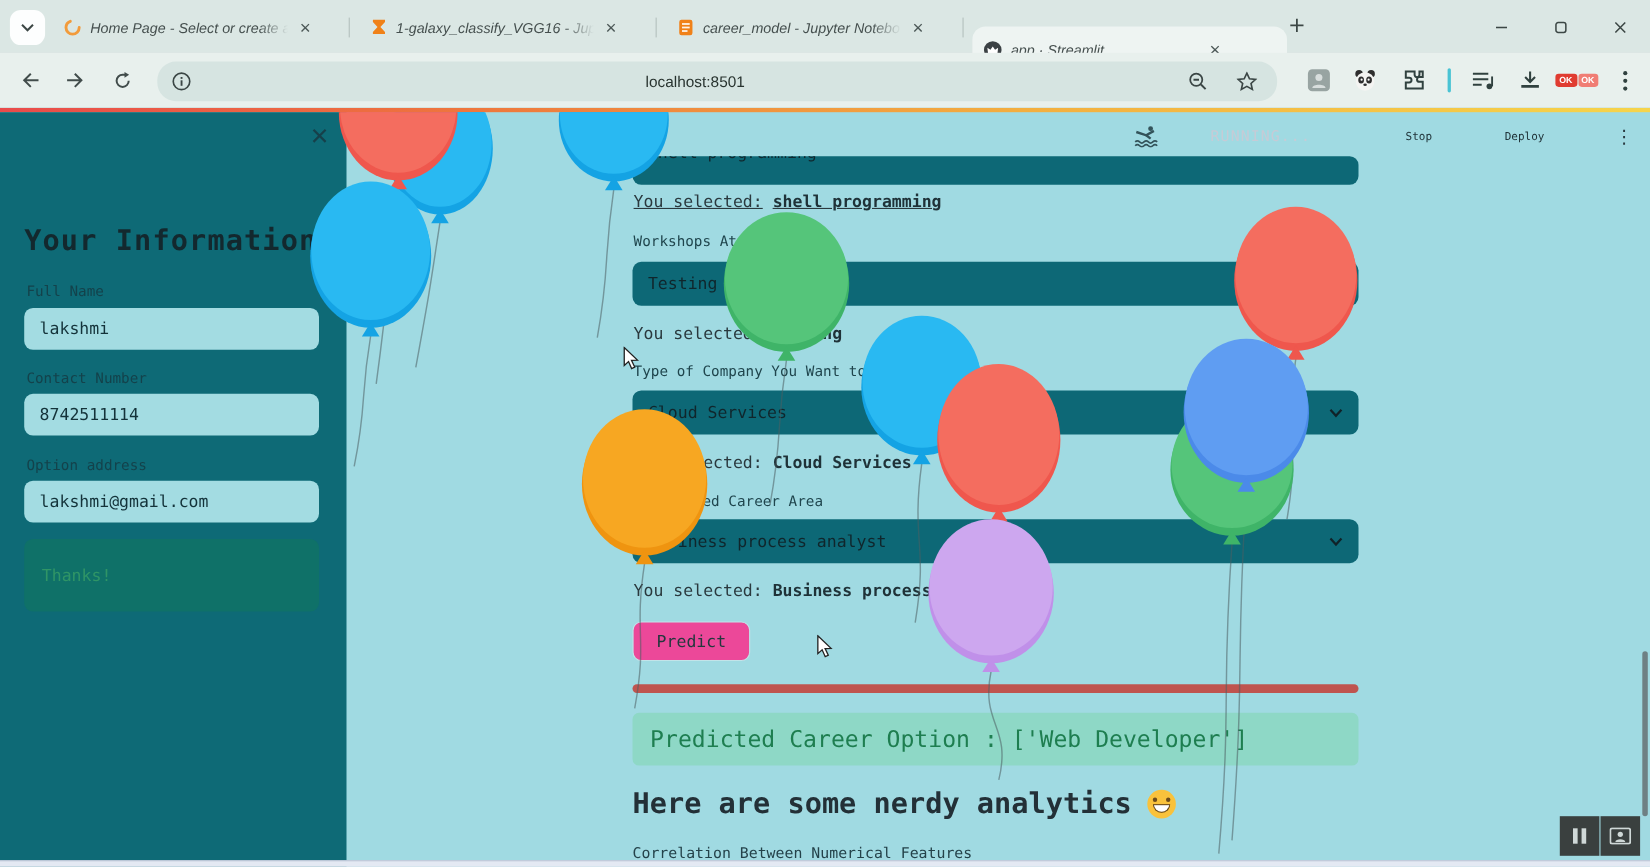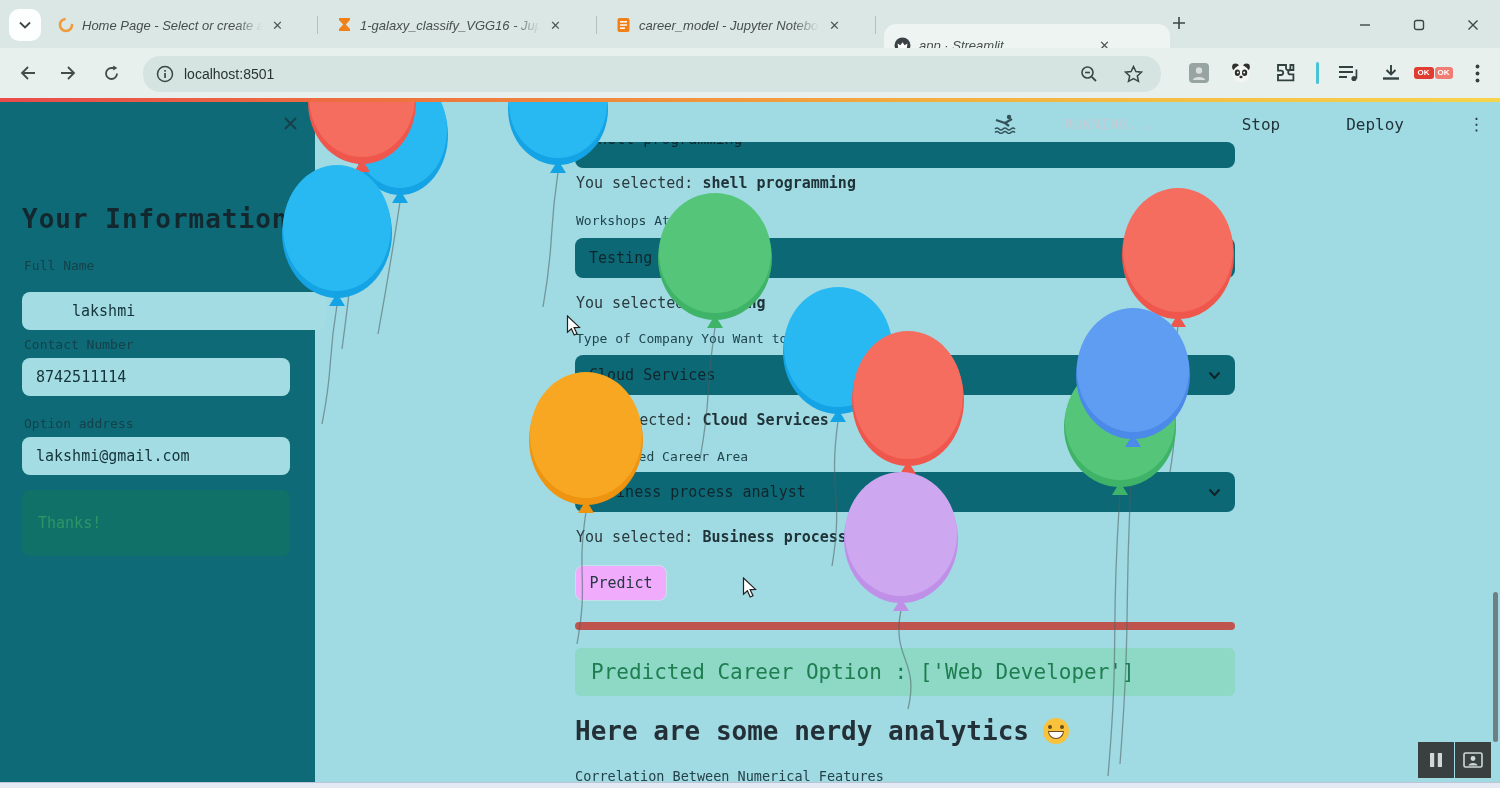--- a/index.html
+++ b/index.html
@@ -8,48 +8,48 @@
   .tabstrip{position:absolute;left:0;top:0;width:1500px;height:48px;background:#dbe7e4;}
   .tabsearch{position:absolute;left:9px;top:9px;width:32px;height:32px;border-radius:10px;background:#fdfefe;display:flex;align-items:center;justify-content:center;color:#3c4745;font-size:13px;}
   .tab{position:absolute;top:8px;height:34px;display:flex;align-items:center;padding:0 10px;color:#454f4e;font-size:13px;white-space:nowrap;overflow:hidden;}
   .tab .title{max-width:180px;overflow:hidden;margin:0 8px;flex:1 1 auto;-webkit-mask-image:linear-gradient(90deg,#000 85%,transparent);mask-image:linear-gradient(90deg,#000 85%,transparent);font-style:italic;}
   .tab .x{color:#4c5857;font-size:13px;margin-left:2px;}
   .tab.active{background:#eef4f2;border-radius:12px 12px 0 0;top:24px;height:42px;}
   .tabsep{position:absolute;top:16px;width:1px;height:18px;background:#b4c0bd;}
   .winbtn{position:absolute;top:14px;width:22px;height:22px;display:flex;align-items:center;justify-content:center;color:#3c4745;}
   .toolbar{position:absolute;left:0;top:48px;width:1500px;height:50px;background:#e8f0ed;}
   .navbtn{position:absolute;top:11px;width:28px;height:28px;display:flex;align-items:center;justify-content:center;color:#414c4b;}
-  .addr{position:absolute;left:143px;top:8px;width:1018px;height:36px;border-radius:17px;background:#d6e4e1;display:flex;align-items:center;}
+  .addr{position:absolute;left:143px;top:8px;width:1018px;height:36px;border-radius:17px;background:#d6e4e1;display:flex;align-items:center;text-align:center;}
   .addr .url{font-size:14px;color:#28332f;margin-left:10px;flex:1;}
   .exticon{position:absolute;top:12px;width:26px;height:26px;display:flex;align-items:center;justify-content:center;}
   
   .app{position:absolute;left:0;top:98px;width:1500px;height:690px;background:#a0dae2;overflow:hidden;font-family:"DejaVu Sans Mono","Liberation Mono",monospace;}
   .decor{position:absolute;left:0;top:0;width:1500px;height:4px;background:linear-gradient(90deg,#e94b4b 0%,#ee763d 28%,#f3ae3f 62%,#f6d44b 100%);}
   .appheader{position:absolute;right:14px;top:10px;height:32px;display:flex;align-items:center;z-index:3;gap:40px;}
   .status{color:#c6cbd6;font-size:13.5px;letter-spacing:1px;margin:0 20px 0 7px;}
-  .hbtn{color:#20343a;font-size:16px;margin-left:26px;}
+  .hbtn{color:#20343a;font-size:10px;margin-left:26px;}
   .hdots{color:#2a3a40;font-size:17px;margin-left:24px;letter-spacing:1px;}
   .sidebar{position:absolute;left:0;top:4px;width:315px;height:686px;background:#0e6a76;z-index:1;}
   .sbclose{position:absolute;right:16px;top:14px;width:16px;height:16px;color:#143a41;}
   .sbtitle{position:absolute;left:22px;top:102px;font-size:26px;font-weight:bold;color:#13282e;letter-spacing:1px;}
   .sblabel{position:absolute;left:24px;font-size:13px;color:#14424b;}
   .sbinput{position:absolute;left:22px;width:268px;height:38px;background:#a3dce2;border-radius:8px;display:flex;align-items:center;font-size:15px;color:#14333a;padding-left:0;}
   .sbinput span{margin-left:14px;}
   .sbthanks{position:absolute;left:22px;top:388px;width:268px;height:66px;background:#0f7168;border-radius:8px;display:flex;align-items:center;}
   .sbthanks span{margin-left:16px;font-size:15px;color:#3aa166;opacity:.75;}
   .main{position:absolute;left:575px;top:0;width:660px;height:690px;z-index:1;}
   .select{position:absolute;left:0;width:660px;height:40px;background:#0d6876;border-radius:8px;display:flex;align-items:center;color:#10262c;font-size:15px;}
   .select span{margin-left:14px;}
   .select .chev{position:absolute;right:14px;top:16px;}
   .selpartial{position:absolute;left:0;top:44px;width:660px;height:26px;background:#0d6876;border-radius:8px;overflow:hidden;}
   .selpartial span{position:absolute;left:14px;top:-12px;font-size:15px;color:#10262c;}
   .yousel{position:absolute;left:1px;font-size:15px;color:#2a393e;white-space:nowrap;}
   .yousel b{color:#1f3238;margin-left:9px;}
   .wlabel{position:absolute;left:1px;font-size:13px;color:#1f454d;white-space:nowrap;}
-  .predict{position:absolute;left:0;top:467px;width:92px;height:36px;background:#f0abfc;border:1px solid #c2e4e9;border-radius:8px;display:flex;align-items:center;justify-content:center;font-size:15px;color:#24383e;box-sizing:border-box;}
+  .predict{position:absolute;left:0;top:467px;width:107px;height:36px;background:#ec4899;border:1px solid #c2e4e9;border-radius:8px;display:flex;align-items:center;justify-content:center;font-size:15px;color:#24383e;box-sizing:border-box;}
   .progress{position:absolute;left:0;top:524px;width:660px;height:8px;background:#bf544f;border-radius:4px;}
   .successbox{position:absolute;left:0;top:550px;width:660px;height:48px;background:#8ed8c6;border-radius:6px;display:flex;align-items:center;}
   .successbox span{margin-left:16px;font-size:21px;color:#1e7e50;}
   .bigheading{position:absolute;left:0;top:618px;font-size:26px;font-weight:bold;color:#233037;white-space:nowrap;display:flex;align-items:center;}
   .caption{position:absolute;left:0;top:670px;font-size:13.5px;color:#24424a;}
   .emoji{display:inline-block;width:26px;height:26px;border-radius:50%;background:#f9c23c;margin-left:14px;position:relative;}
   .emoji:before{content:"";position:absolute;left:5px;top:7px;width:4px;height:4px;border-radius:50%;background:#6d4c1b;box-shadow:12px 0 0 #6d4c1b;}
   .emoji:after{content:"";position:absolute;left:5px;top:13px;width:16px;height:8px;border-radius:0 0 9px 9px;background:#fff;border:1px solid #6d4c1b;box-sizing:border-box;}
   .balloons{position:absolute;left:0;top:4px;width:1500px;height:686px;z-index:5;pointer-events:none;}
   .scrollthumb{position:absolute;left:1493px;top:494px;width:5px;height:150px;background:#6e8084;border-radius:3px;z-index:4;}
@@ -233,21 +233,21 @@
       <span class="hdots">⋮</span>
     </div>
 
     <div class="sidebar">
       <div class="sbclose"><svg width="15" height="15" viewBox="0 0 15 15">
             <path d="M2 2 L13 13 M13 2 L2 13" stroke="#16404a" stroke-width="2"></path>
           </svg></div>
       <div class="sbtitle">Your Information</div>
 
       <div class="sblabel" style="top:156px;">Full Name</div>
-      <div class="sbinput" style="top:190px;padding-left:36px;">
+      <div class="sbinput" style="top:178px;">
           <span>lakshmi</span>
         </div>
 
       <div class="sblabel" style="top:235px;">Contact Number</div>
       <div class="sbinput" style="top:256px;">
           <span>8742511114</span>
         </div>
 
       <div class="sblabel" style="top:314px;">Option address</div>
       <div class="sbinput" style="top:335px;">
@@ -257,21 +257,21 @@
       <div class="sbthanks">
           <span>Thanks!</span>
         </div>
     </div>
 
     <div class="main">
       <div class="selpartial">
           <span>shell programming</span>
         </div>
 
-      <div class="yousel" style="top:76px;"><span>You selected:</span><b>shell programming</b></div>
+      <div class="yousel" style="top:76px;text-decoration:underline;"><span>You selected:</span><b>shell programming</b></div>
 
       <div class="wlabel" style="top:115px;">Workshops Attended</div>
       <div class="select" style="top:140px;">
         <span>Testing</span>
         <svg class="chev" width="13" height="9" viewBox="0 0 13 9">
             <polyline points="1.5,1.5 6.5,7 11.5,1.5" fill="none" stroke="#102228" stroke-width="2"></polyline>
           </svg>
       </div>
       <div class="yousel" style="top:196px;"><span>You selected:</span><b>Testing</b></div>
 

